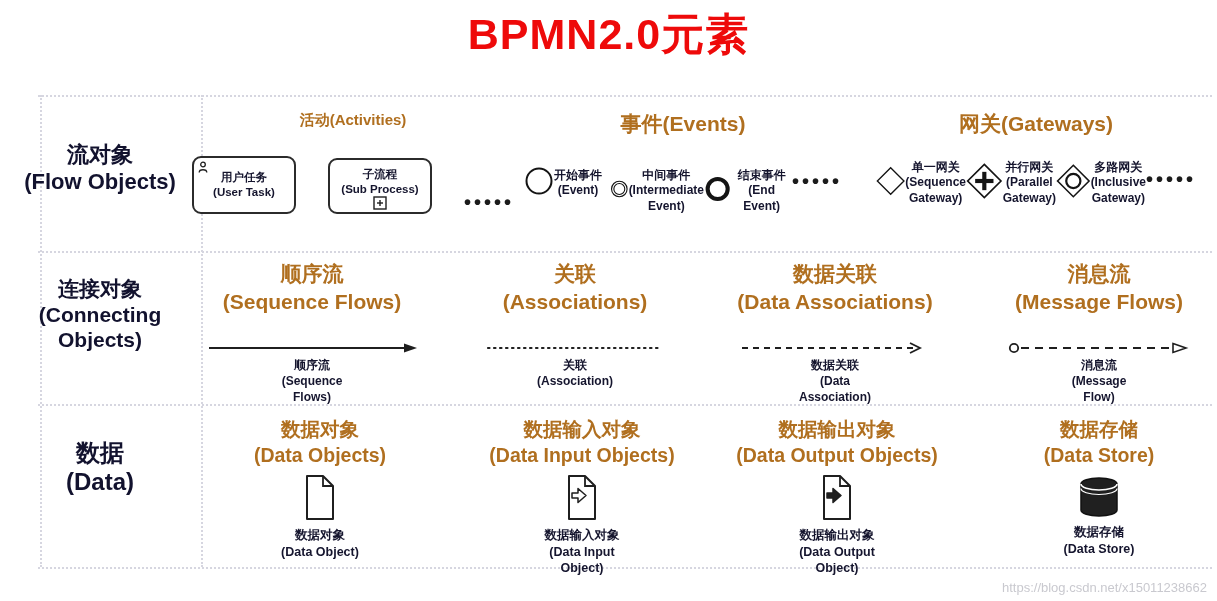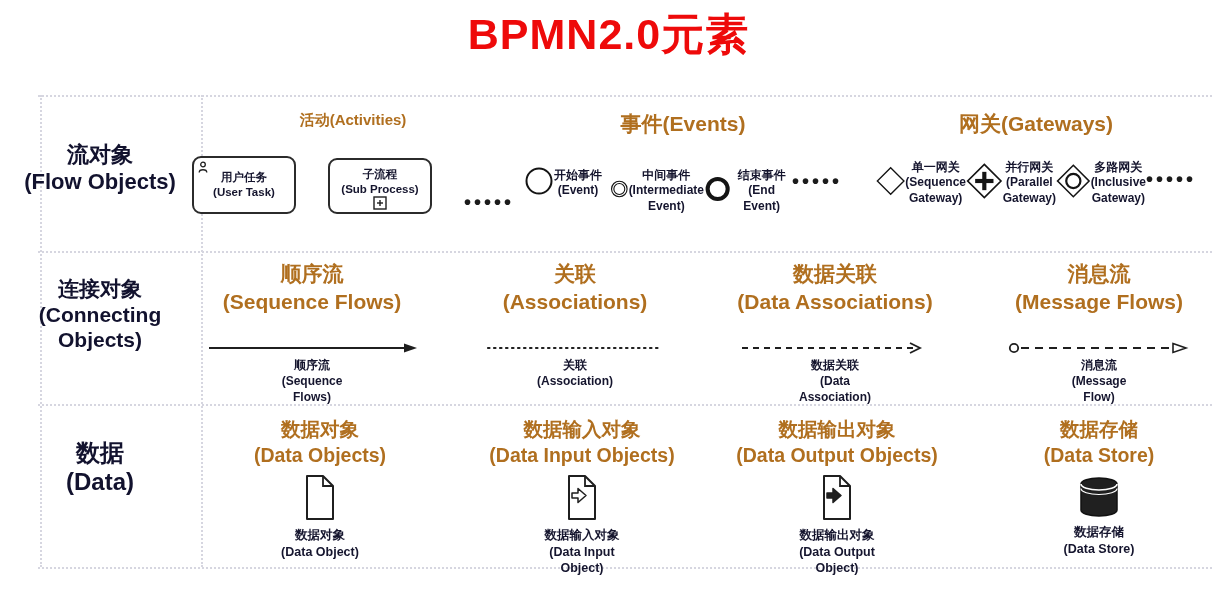--- a/index.html
+++ b/index.html
@@ -235,14 +235,15 @@
 (Data Store)</div>
     <svg width="46" height="42" viewBox="0 0 46 42" style="margin-top:8px;">
       <path d="M5 8 C5 4.7 13 2 23 2 C33 2 41 4.7 41 8 V34 C41 37.3 33 40 23 40 C13 40 5 37.3 5 34 Z" fill="#202020" stroke="#111" stroke-width="1.5"></path>
       <path d="M5 8 C5 11.3 13 14 23 14 C33 14 41 11.3 41 8" fill="none" stroke="#fff" stroke-width="1.6"></path>
       <path d="M5 12.5 C5 15.8 13 18.5 23 18.5 C33 18.5 41 15.8 41 12.5" fill="none" stroke="#fff" stroke-width="1.2"></path>
     </svg>
     <div class="caption" style="margin-top:6px;font-size:12.5px;">数据存储
 (Data Store)</div>
   </div>
 
+  <div class="watermark">https://blog.csdn.net/x15011238662</div>
 
 </div>
 
 </body></html>

